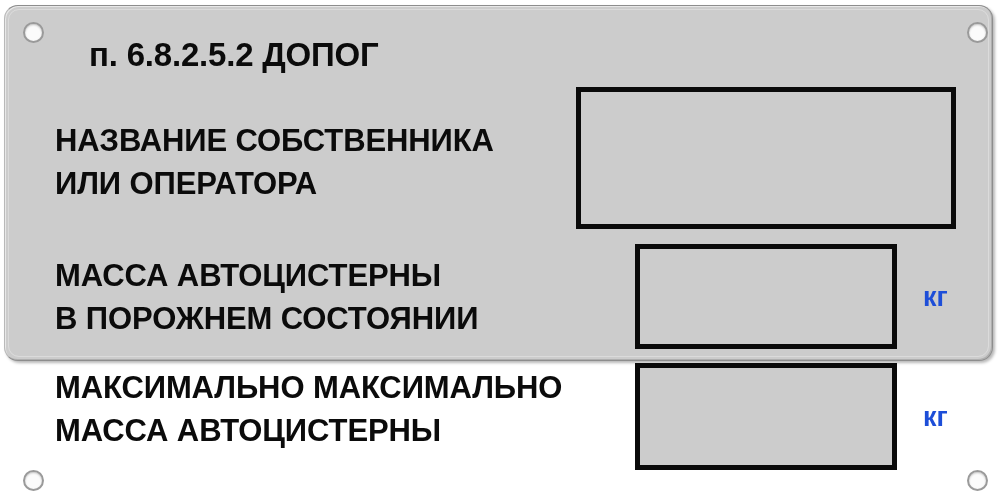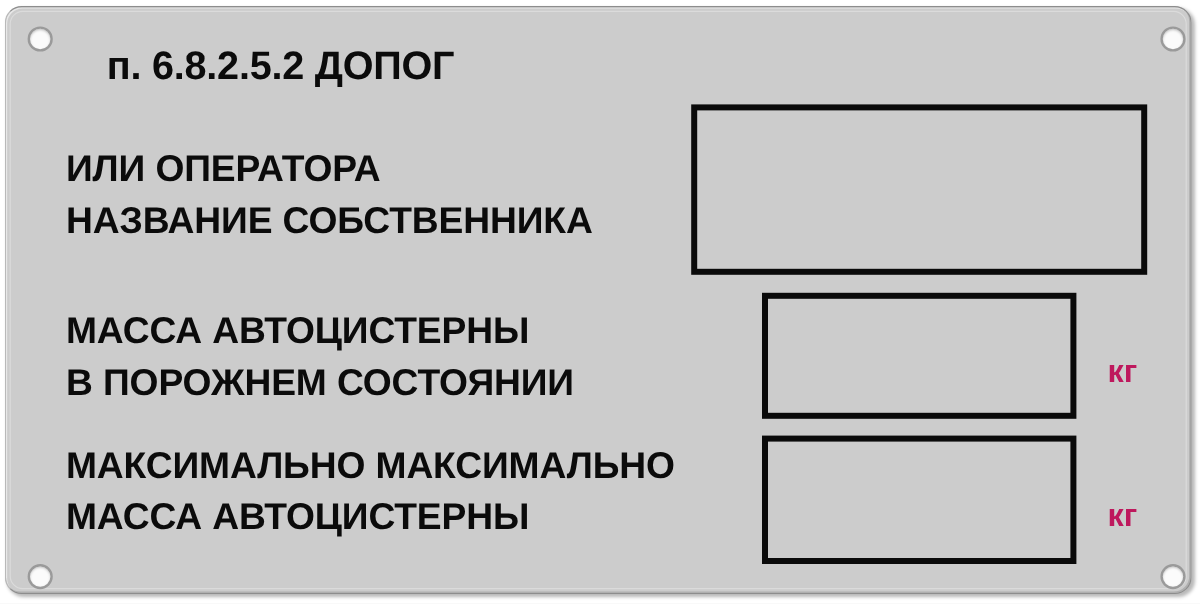--- a/index.html
+++ b/index.html
@@ -20,21 +20,21 @@
     height: 503px;
     background: #ffffff;
   }
 
   
   .plate {
     position: absolute;
     left: 4px;
     top: 5px;
     width: 989px;
-    height: 490px;
+    height: 356px;
     background: #cccccc;
     border-radius: 14px;
     box-sizing: border-box;
     border-top: 1px solid #8d8d8d;
     border-left: 1px solid #b9b9b9;
     border-right: 1px solid #8d8d8d;
     border-bottom: 1px solid #8d8d8d;
     box-shadow: inset 1px 1px 0 rgba(255,255,255,0.55),
                 inset -1px -1px 0 rgba(120,120,120,0.35),
                 2px 2px 3px rgba(0,0,0,0.28);
@@ -106,45 +106,44 @@
   }
   .box-owner { left: 571px; top: 81px;  width: 380px; height: 142px; }
   .box-empty { left: 630px; top: 238px; width: 262px; height: 105px; }
   .box-max   { left: 630px; top: 357px; width: 262px; height: 107px; }
 
   
   .unit {
     position: absolute;
     font-size: 27px;
     font-weight: bold;
-    color: #be185d;
+    color: #1d4ed8;
     white-space: nowrap;
-    margin-top: 12px;
   }
   .unit-empty { left: 918px; top: 276px; }
   .unit-max   { left: 918px; top: 396px; }
 </style>
 </head>
 <body>
 
 <div id="screen">
 
   <div class="plate">
     <div class="plate-bevel"></div>
 
     <div class="hole tl"></div>
     <div class="hole tr"></div>
     <div class="hole bl"></div>
     <div class="hole br"></div>
 
     <div class="title">п. 6.8.2.5.2 ДОПОГ</div>
 
     <div class="label-block lbl-owner">
+      <span class="line">НАЗВАНИЕ СОБСТВЕННИКА</span>
       <span class="line">ИЛИ ОПЕРАТОРА</span>
-      <span class="line">НАЗВАНИЕ СОБСТВЕННИКА</span>
     </div>
     <div class="field-box box-owner"></div>
 
     <div class="label-block lbl-empty">
       <span class="line">МАССА АВТОЦИСТЕРНЫ</span>
       <span class="line">В ПОРОЖНЕМ СОСТОЯНИИ</span>
     </div>
     <div class="field-box box-empty"></div>
     <div class="unit unit-empty">кг</div>
 

